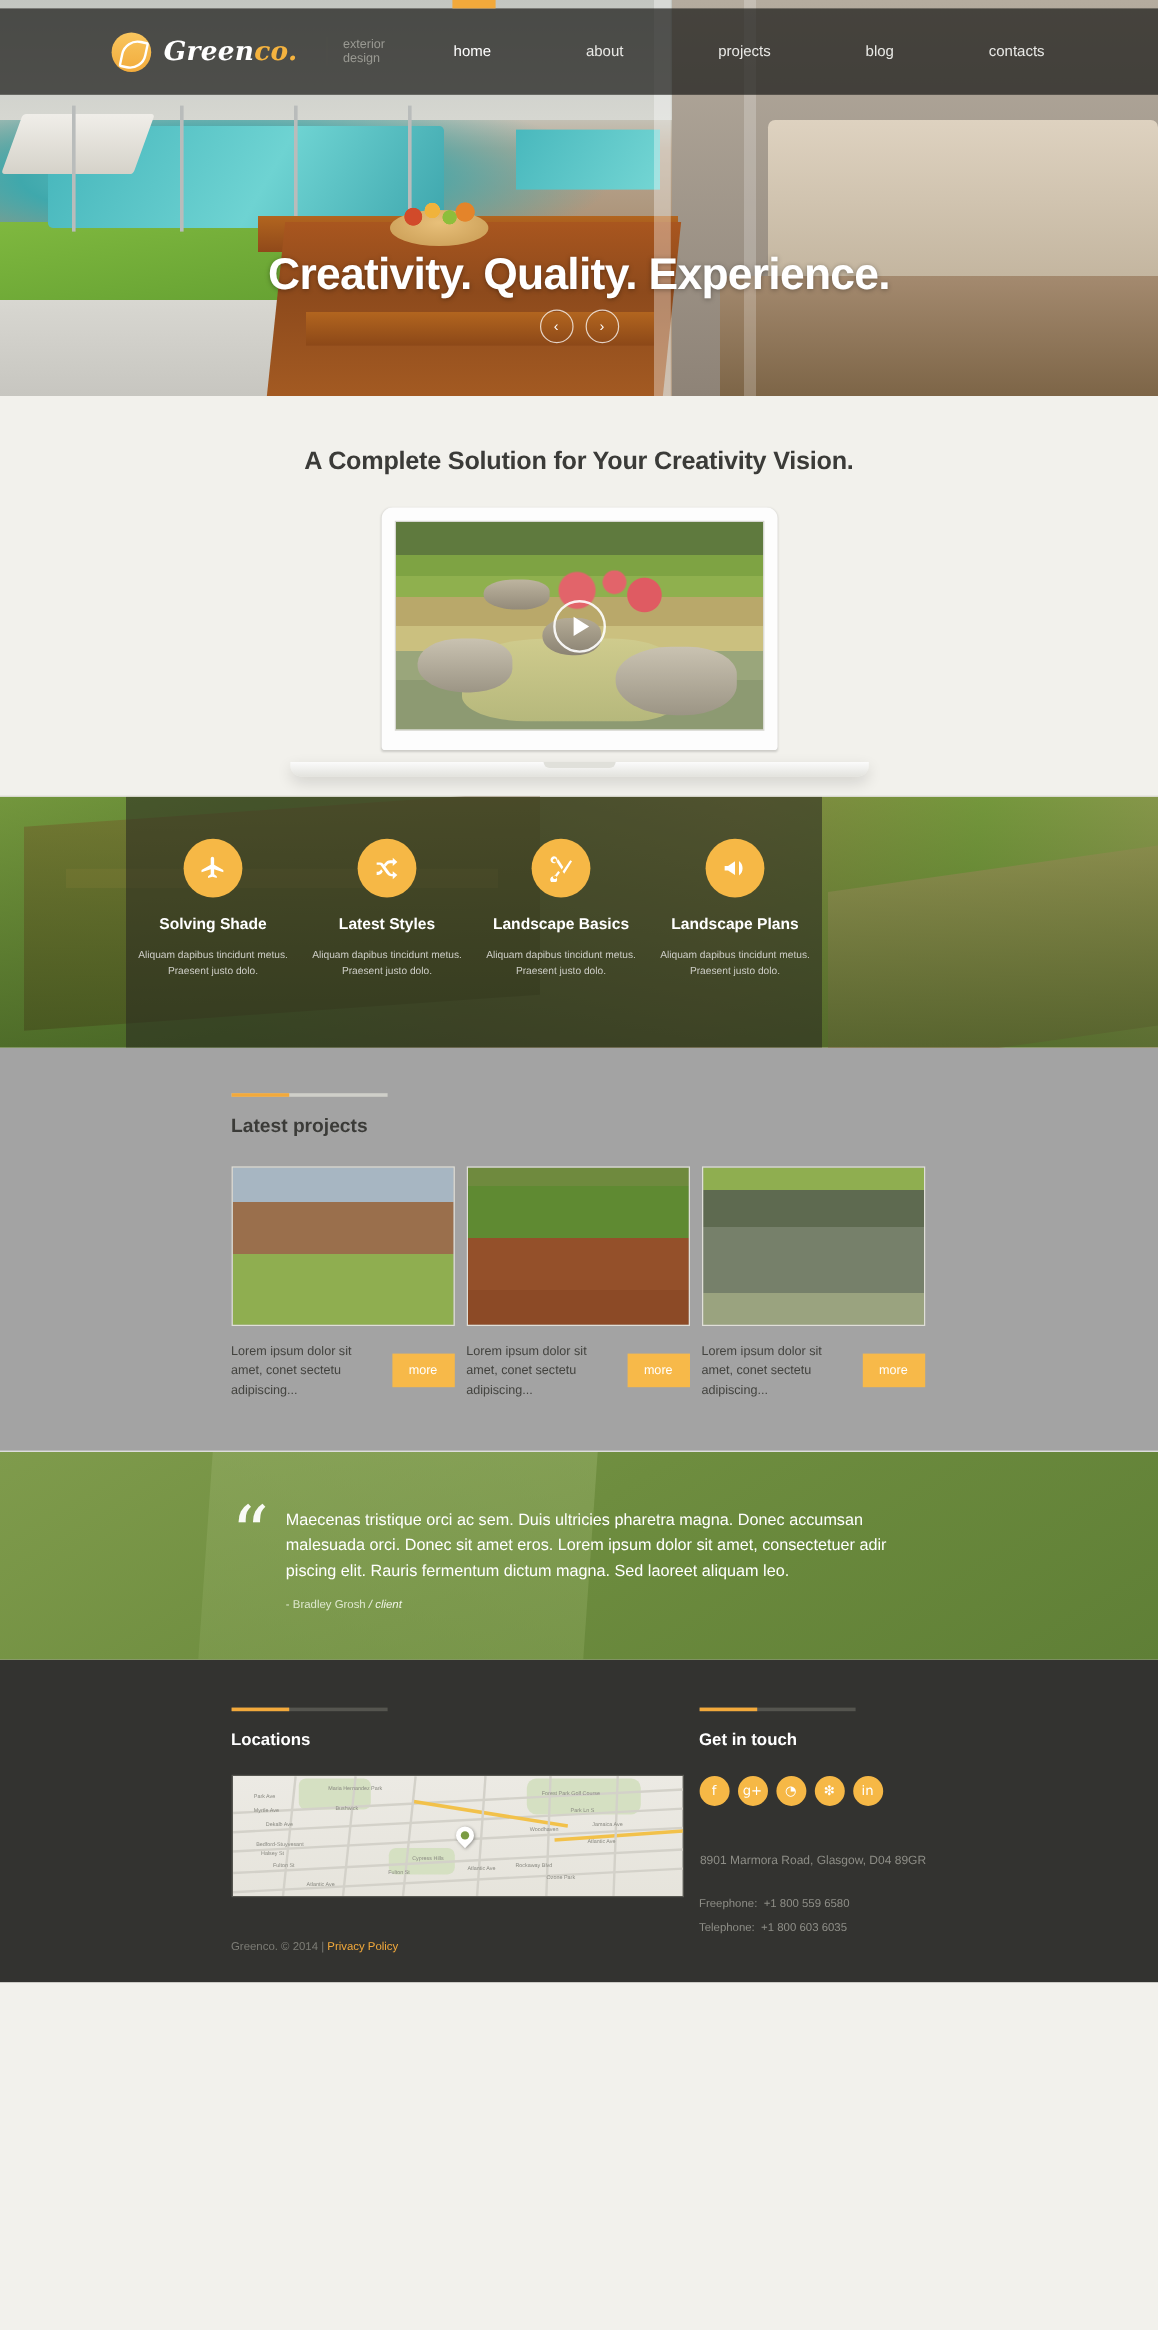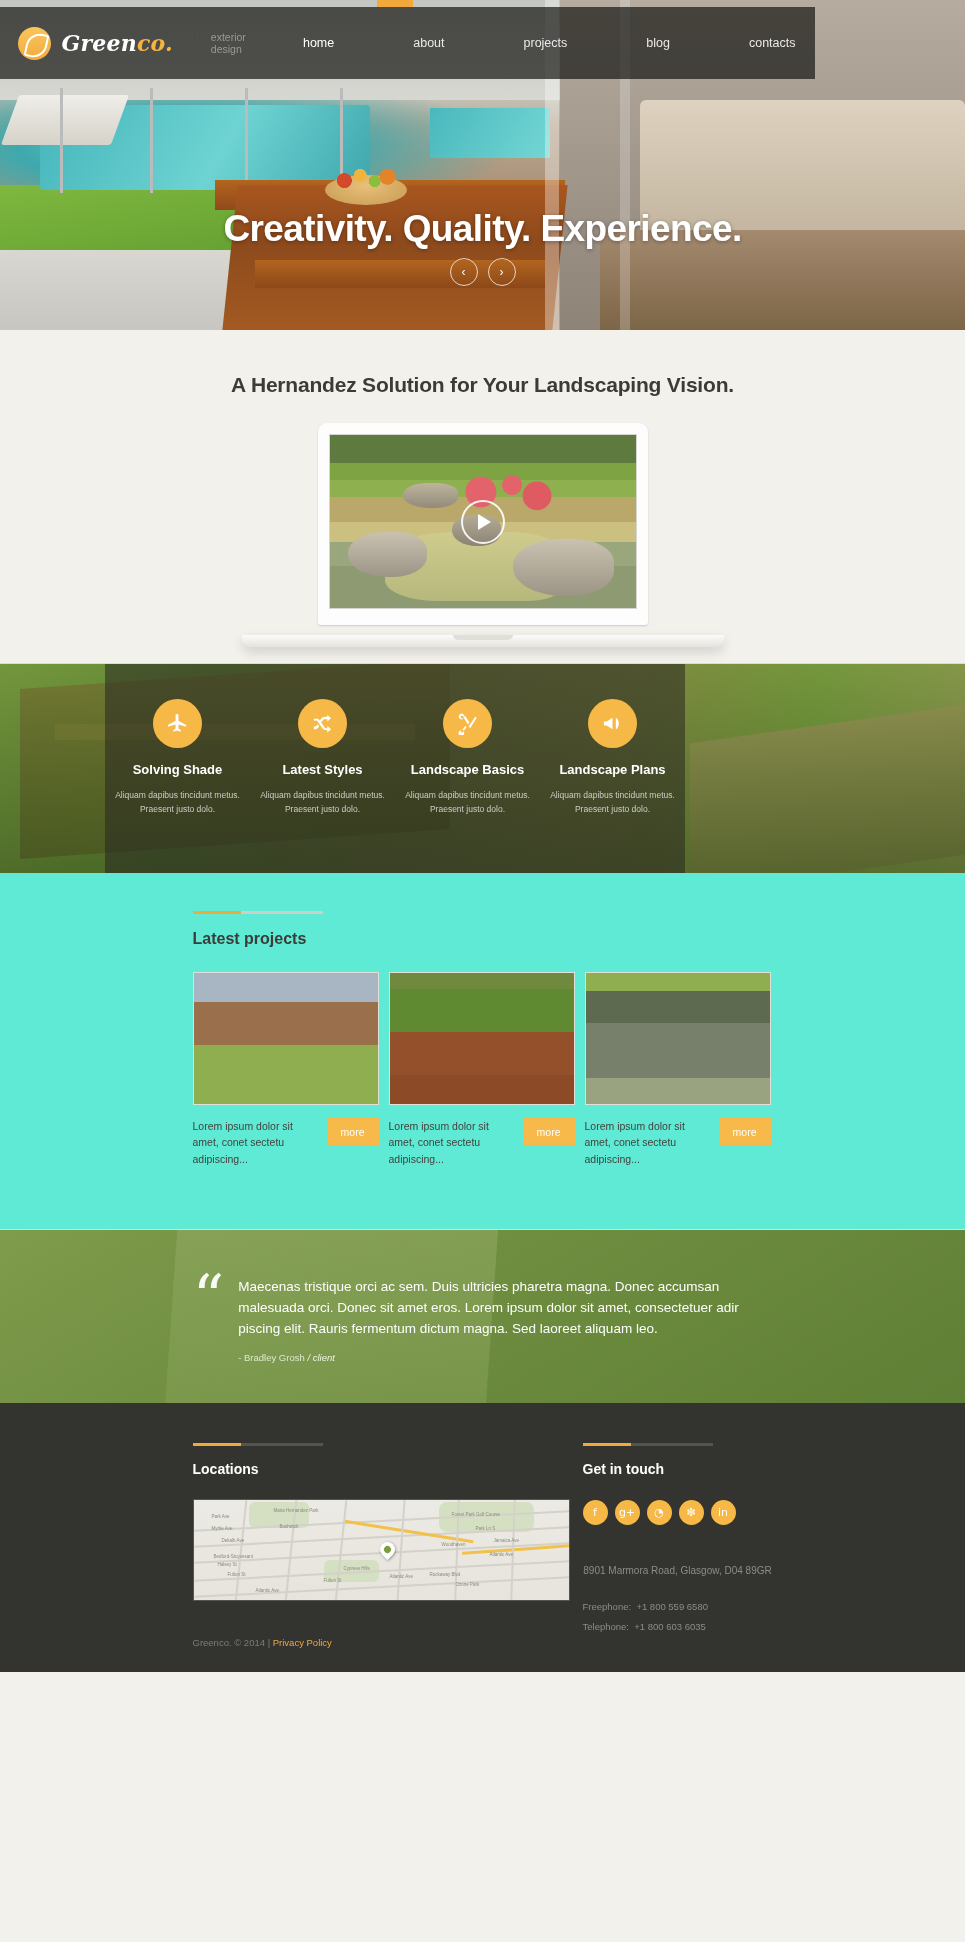--- a/index.html
+++ b/index.html
@@ -49,21 +49,21 @@
     background:linear-gradient(#ded2c0,#c4b6a0); border-radius:6px 6px 0 0; }
   .hp-floor { position:absolute; left:600px; top:230px; width:365px; height:100px;
     background:linear-gradient(#a48a6f,#7d6547); }
   .hp-glass { position:absolute; left:545px; top:0; width:14px; height:330px; background:rgba(255,255,255,.35); }
   .hp-glass2 { position:absolute; left:620px; top:0; width:10px; height:330px; background:rgba(255,255,255,.22); }
   .hp-rail { position:absolute; top:88px; width:3px; height:105px; background:#b9bcbb; }
   .hp-lounger { position:absolute; left:10px; top:95px; width:110px; height:50px;
     background:linear-gradient(#f0eee9,#d5d2c9); transform:skewX(-20deg); border-radius:3px; }
 
   
-  .topbar { position:absolute; left:0; top:7px; width:815px; height:72px;
+  .topbar { position:absolute; left:0; top:7px; width:965px; height:72px;
     background:rgba(26,26,24,.72); z-index:6; }
   .topbar-inner { width:780px; margin:0 auto; height:72px; display:flex; align-items:center; }
   .logo-area { display:flex; align-items:center; gap:11px; }
   .logo-mark { width:33px; height:33px; border-radius:50%;
     background:linear-gradient(#f9c65e,#f2ab3c); position:relative; flex:none; }
   .logo-mark:after { content:""; position:absolute; left:8px; top:6px; width:17px; height:21px;
     border:2px solid #fff; border-radius:14px 2px 14px 2px; transform:rotate(12deg); }
   .logo-txt { font-family:"DejaVu Serif", serif; font-style:italic; font-size:22px;
     font-weight:bold; color:#fff; letter-spacing:.2px; }
   .logo-txt .accent { color:#f5b33f; }
@@ -133,31 +133,31 @@
     background:linear-gradient(#b0826a,#8d6450); transform:skewY(-8deg); }
   .sv-row { position:absolute; left:105px; top:0; width:720px; height:210px; display:flex; z-index:3; }
   .sv-card { width:145px; background:rgba(40,38,33,.55); padding:35px 8px 0; text-align:center; }
   .sv-ico { width:49px; height:49px; border-radius:50%; background:#f6b846;
     margin:0 auto; display:flex; align-items:center; justify-content:center; }
   .sv-ico svg { width:23px; height:23px; fill:#fff; }
   .sv-title { margin-top:14px; font-size:13px; font-weight:bold; color:#fff; }
   .sv-desc { margin-top:11px; font-size:8.5px; color:#cdcdc6; line-height:1.7; }
 
   
-  .projects { background:#5eead4; padding:38px 0 62px; }
+  .projects { background:#a3a3a3; padding:38px 0 42px; }
   .secline { width:130px; height:3px; background:#cfcfc9; position:relative; }
   .secline:before { content:""; position:absolute; left:0; top:0; width:48px; height:3px; background:#f2a93b; }
   .projects h3 { margin-top:16px; font-size:16px; font-weight:bold; color:#3b3b38; }
   .proj-grid { display:flex; gap:10px; margin-top:24px; }
   .proj { width:186px; }
   .proj-img { height:133px; border:1px solid #e0dfd8; }
   .p1 { background:linear-gradient(to bottom,#a7b6c2 0 22%,#9a6f4c 22% 55%,#8fae50 55% 100%); }
   .p2 { background:linear-gradient(to bottom,#6f8a3e 0 12%,#5f8a32 12% 45%,#94502a 45% 78%,#8c4a26 78% 100%); }
   .p3 { background:linear-gradient(to bottom,#8fae50 0 14%,#5e6a50 14% 38%,#76806a 38% 80%,#9aa37f 80% 100%); }
-  .proj-foot { display:flex; align-items:flex-start; margin-top:13px; gap:8px; }
+  .proj-foot { display:flex; align-items:center; margin-top:13px; gap:8px; }
   .proj-cap { font-size:10.5px; color:#43433f; line-height:1.55; flex:1; }
   .more-btn { background:#f7b949; color:#fff; font-size:10.5px; border:none;
     padding:8px 14px; cursor:pointer; flex:none; }
 
   
   .quote { position:relative; padding:46px 0 40px; overflow:hidden;
     background:linear-gradient(150deg,#7f9b4c,#6e8d3f 45%,#5f7f36);
     border-top:1px solid #ddd; }
   .quote:before { content:""; position:absolute; left:170px; top:-30px; width:320px; height:280px;
     background:linear-gradient(#98b069,#7e9b4f); transform:rotate(4deg); opacity:.5; }
@@ -245,21 +245,21 @@
     </div>
 
     <div class="hero-title">Creativity. Quality. Experience.</div>
     <div class="hero-arrows">
       <div class="arrow">‹</div>
       <div class="arrow">›</div>
     </div>
   </section>
 
   <section class="intro">
-    <h2>A Hernandez Solution for Your Landscaping Vision.</h2>
+    <h2>A Complete Solution for Your Creativity Vision.</h2>
 
     <div class="laptop">
       <div class="laptop-lid">
         <div class="laptop-screen">
           <div class="ls-water"></div>
           <div class="ls-flowers"></div>
           <div class="ls-rock ls-r4"></div>
           <div class="ls-rock ls-r3"></div>
           <div class="ls-rock ls-r1"></div>
           <div class="ls-rock ls-r2"></div>

